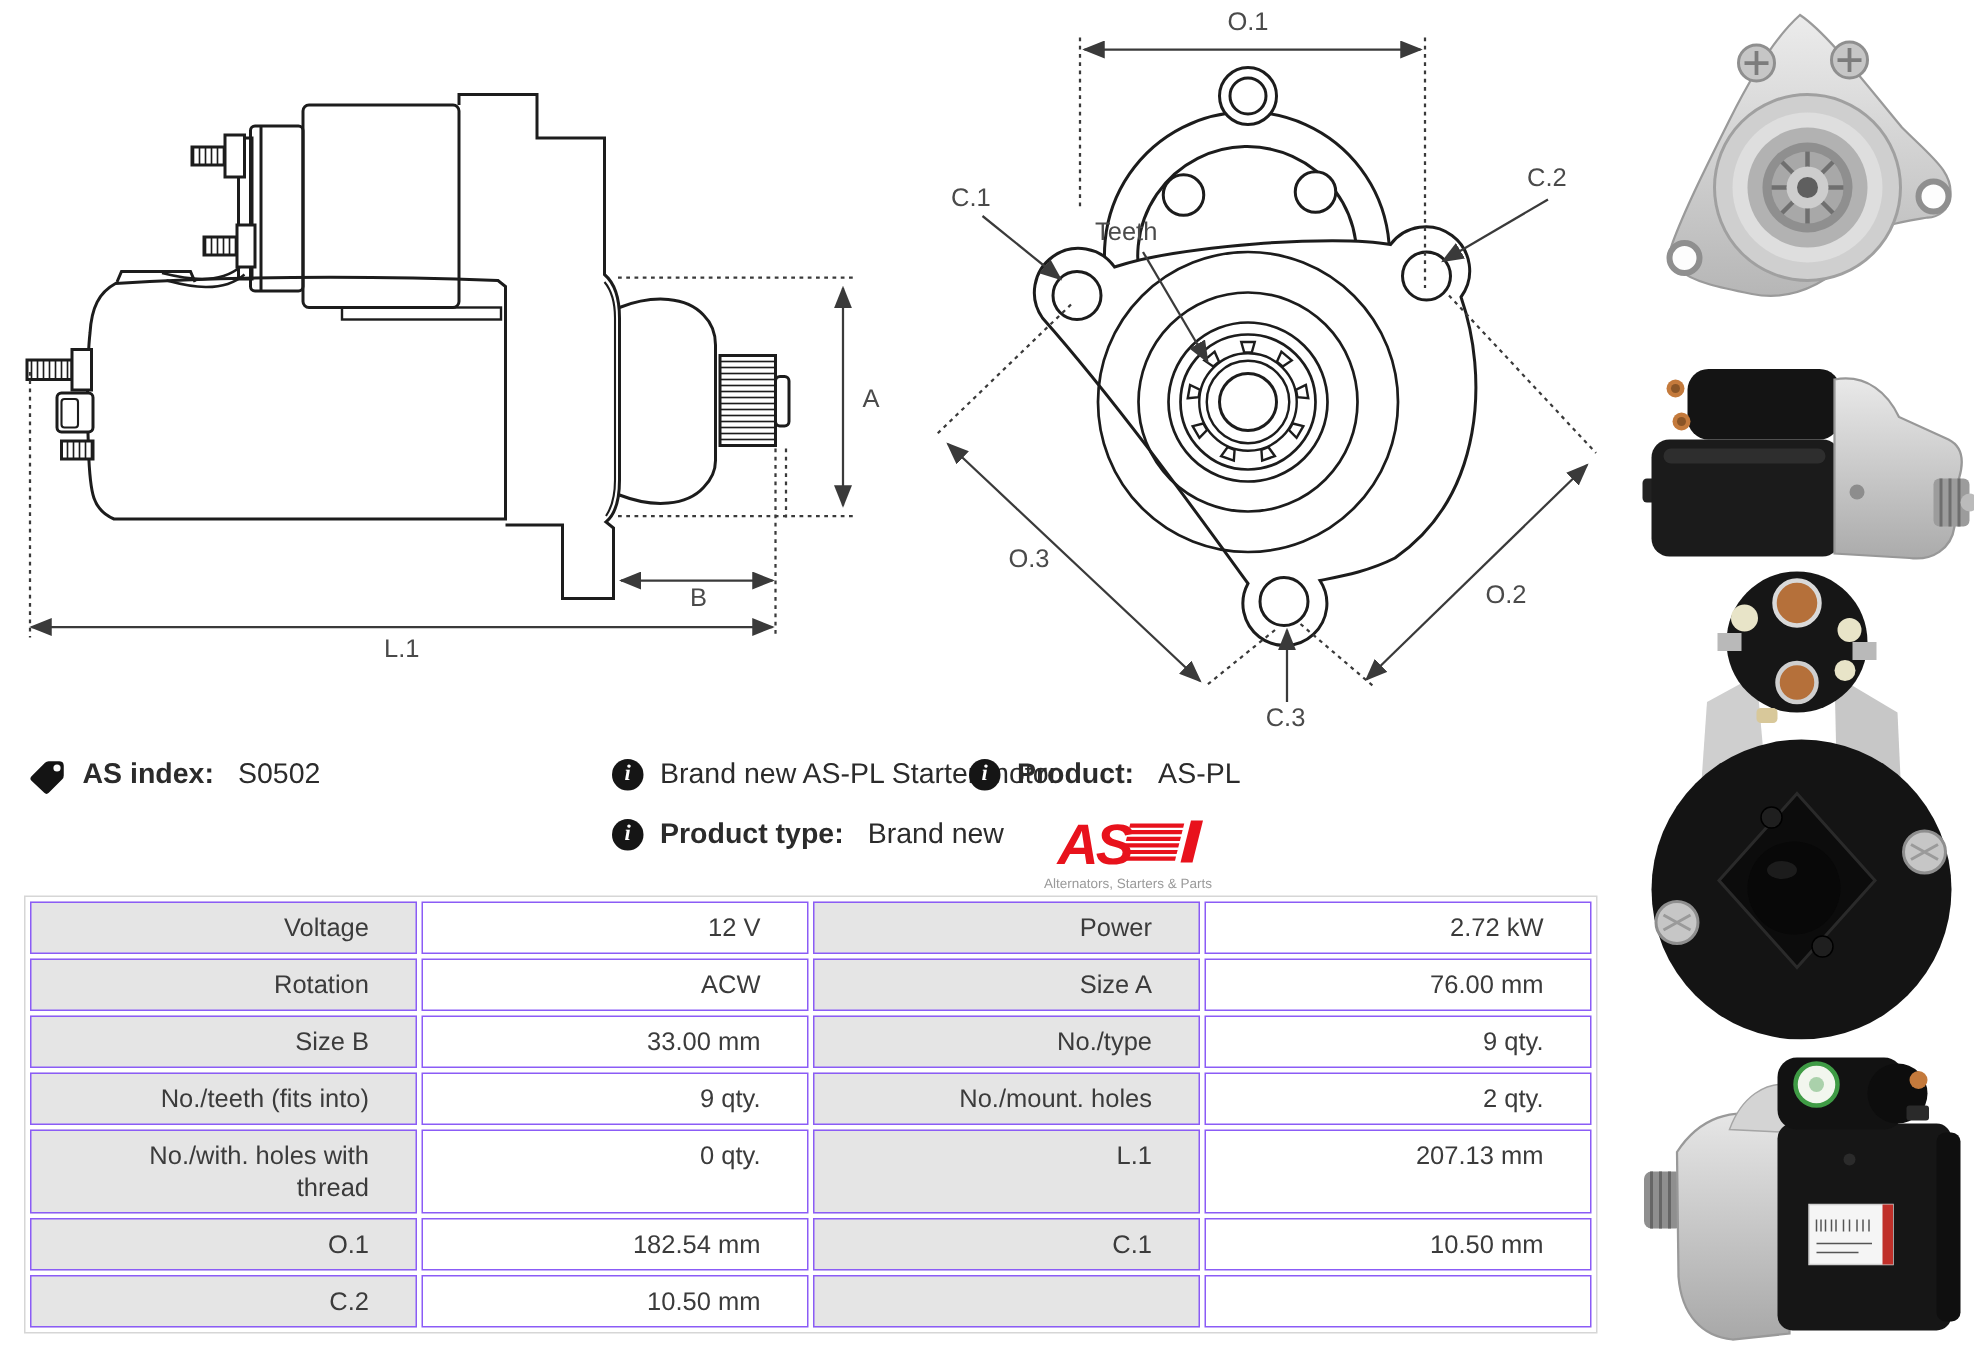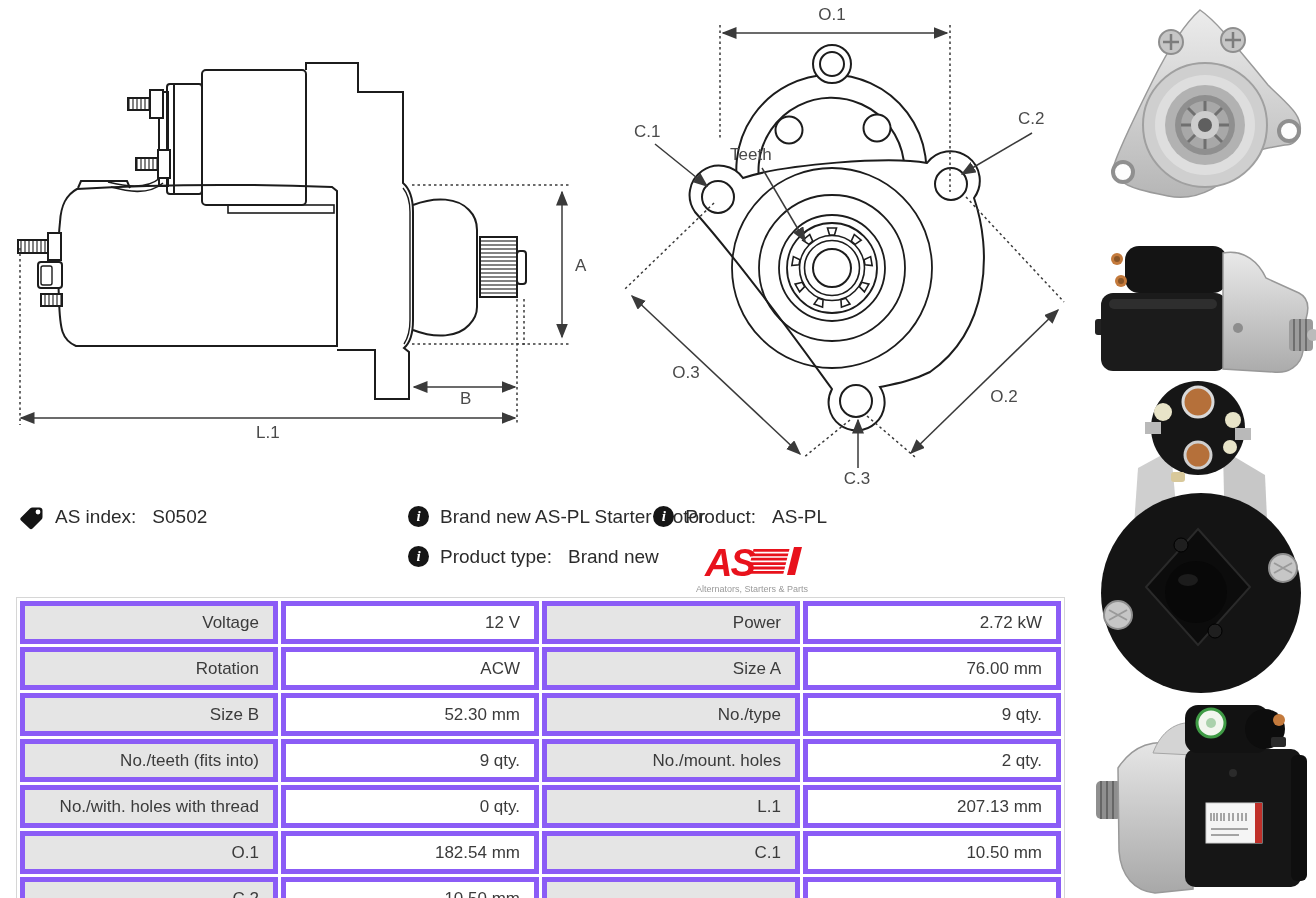--- a/index.html
+++ b/index.html
@@ -13,32 +13,32 @@
   .dimtxt{font-size:17px;fill:#4a4a4a;}
   
   .photos{left:1093px;top:0;width:223px;height:898px;}
   .photos svg{display:block;}
   
   .inforow{top:503px;left:0;width:1080px;height:90px;}
   .icol{position:absolute;top:0;}
   .iline{display:flex;align-items:center;gap:11px;height:27px;margin-bottom:13px;
          font-size:19px;color:#2b2b2b;white-space:nowrap;}
   .iline b{font-weight:normal;}
-  .lbl-gap{margin-right:5px;}
+  .lbl-gap{margin-right:5px;font-weight:bold;}
   .red{color:var(--red);font-weight:bold;}
   .info-i{width:21px;height:21px;border-radius:50%;background:#151515;color:#fff;
           display:inline-flex;align-items:center;justify-content:center;flex:0 0 21px;
           font:italic bold 15px "Liberation Serif",serif;}
   .col3{display:flex;flex-direction:column;align-items:flex-end;}
   
   .spec{position:absolute;left:16px;top:597px;}
   table.spec-table{border-collapse:separate;border-spacing:3px;table-layout:fixed;
        width:1049px;border:1px solid #d6d6d6;}
-  table.spec-table td{border:5px solid #8b5cf6;font-size:17px;color:#3b3b3b;
-       padding:6px 14px;text-align:right;vertical-align:top;overflow:hidden;
+  table.spec-table td{border:1px solid #8b5cf6;font-size:17px;color:#3b3b3b;
+       padding:6px 31px;text-align:right;vertical-align:top;overflow:hidden;
        line-height:21px;background:#fff;}
   table.spec-table td.lbl{background:#e5e5e5;}
 </style>
 </head>
 <body>
 
 <div class="page" style="--red:#e8121c">
 
   <svg class="abs draw-side" width="610" height="495" viewBox="0 0 610 495">
     <defs>
@@ -345,21 +345,21 @@
           <td>2.72 kW</td>
         </tr>
         <tr>
           <td class="lbl">Rotation</td>
           <td>ACW</td>
           <td class="lbl">Size A</td>
           <td>76.00 mm</td>
         </tr>
         <tr>
           <td class="lbl">Size B</td>
-          <td>52.30 mm</td>
+          <td>33.00 mm</td>
           <td class="lbl">No./type</td>
           <td>9 qty.</td>
         </tr>
         <tr>
           <td class="lbl">No./teeth (fits into)</td>
           <td>9 qty.</td>
           <td class="lbl">No./mount. holes</td>
           <td>2 qty.</td>
         </tr>
         <tr>

